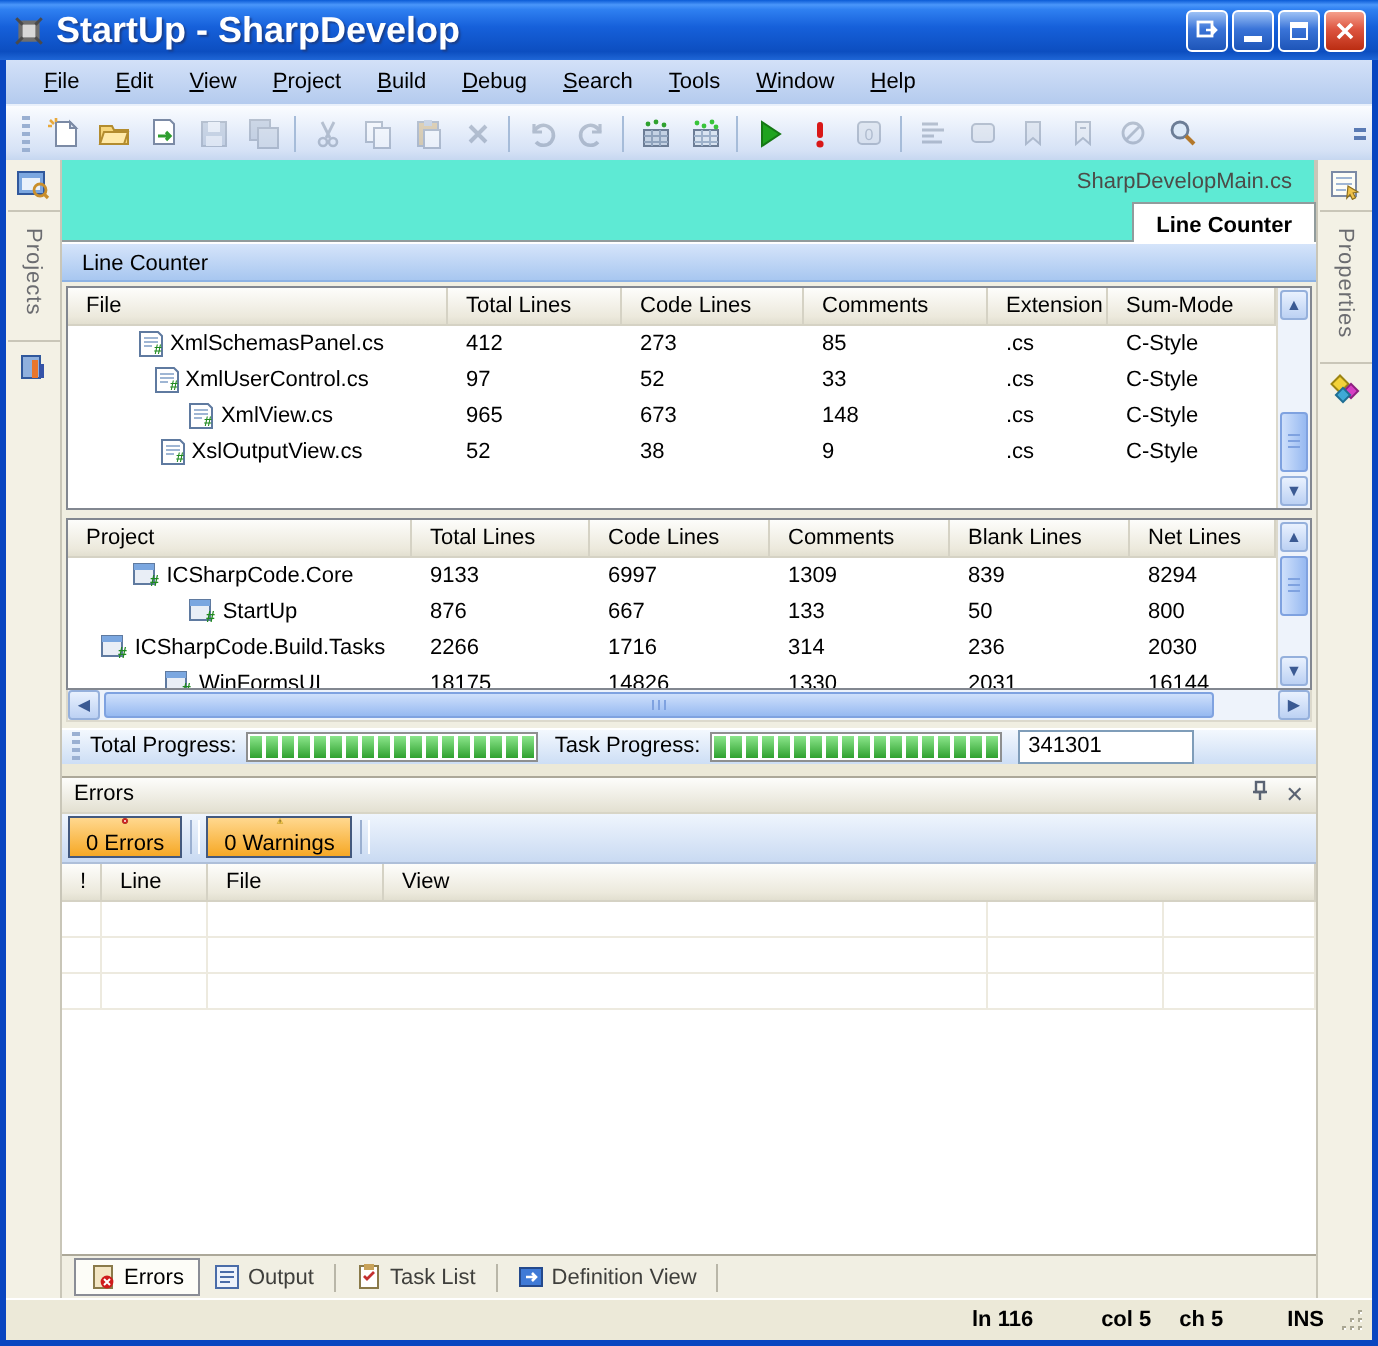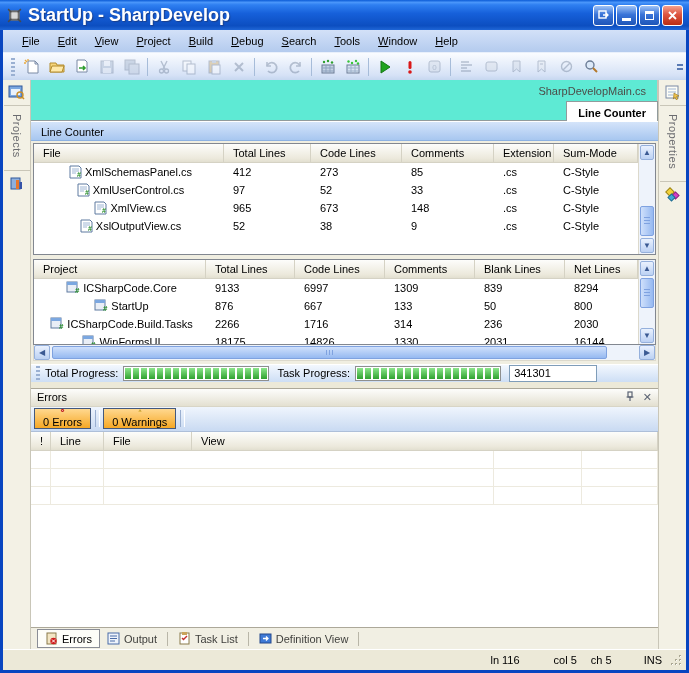--- a/index.html
+++ b/index.html
@@ -116,21 +116,21 @@
 
   
   .btabs { height:22px; background:#f1efe3; border-top:1px solid #aca899; display:flex; align-items:center; padding-left:6px; }
   .btab { display:flex; align-items:center; gap:4px; font-size:11px; color:#3f3f3c; padding:2px 7px; }
   .btab.active { background:#fdfdf8; border:1px solid #8a8d96; color:#000; }
   .bsep { width:1px; height:14px; background:#b9b6a8; margin:0 3px; }
 
   
   .statusbar { height:21px; background:#ece9d8; border-top:1px solid #fff; display:flex; align-items:center; font-size:11px; color:#000; padding:0 3px; }
   .statusbar .sp { flex:1; }
-  .st { white-space:nowrap; }
+  .st { white-space:nowrap;font-weight:bold; }
 </style>
 </head>
 <body>
 
 <div class="window">
 
   <div class="titlebar">
     <svg class="app-icon" viewBox="0 0 16 16">
       <rect x="3" y="3" width="10" height="10" rx="2" fill="#6e6e6e"></rect>
       <rect x="5" y="5" width="6" height="6" fill="#d8d8d8"></rect>

